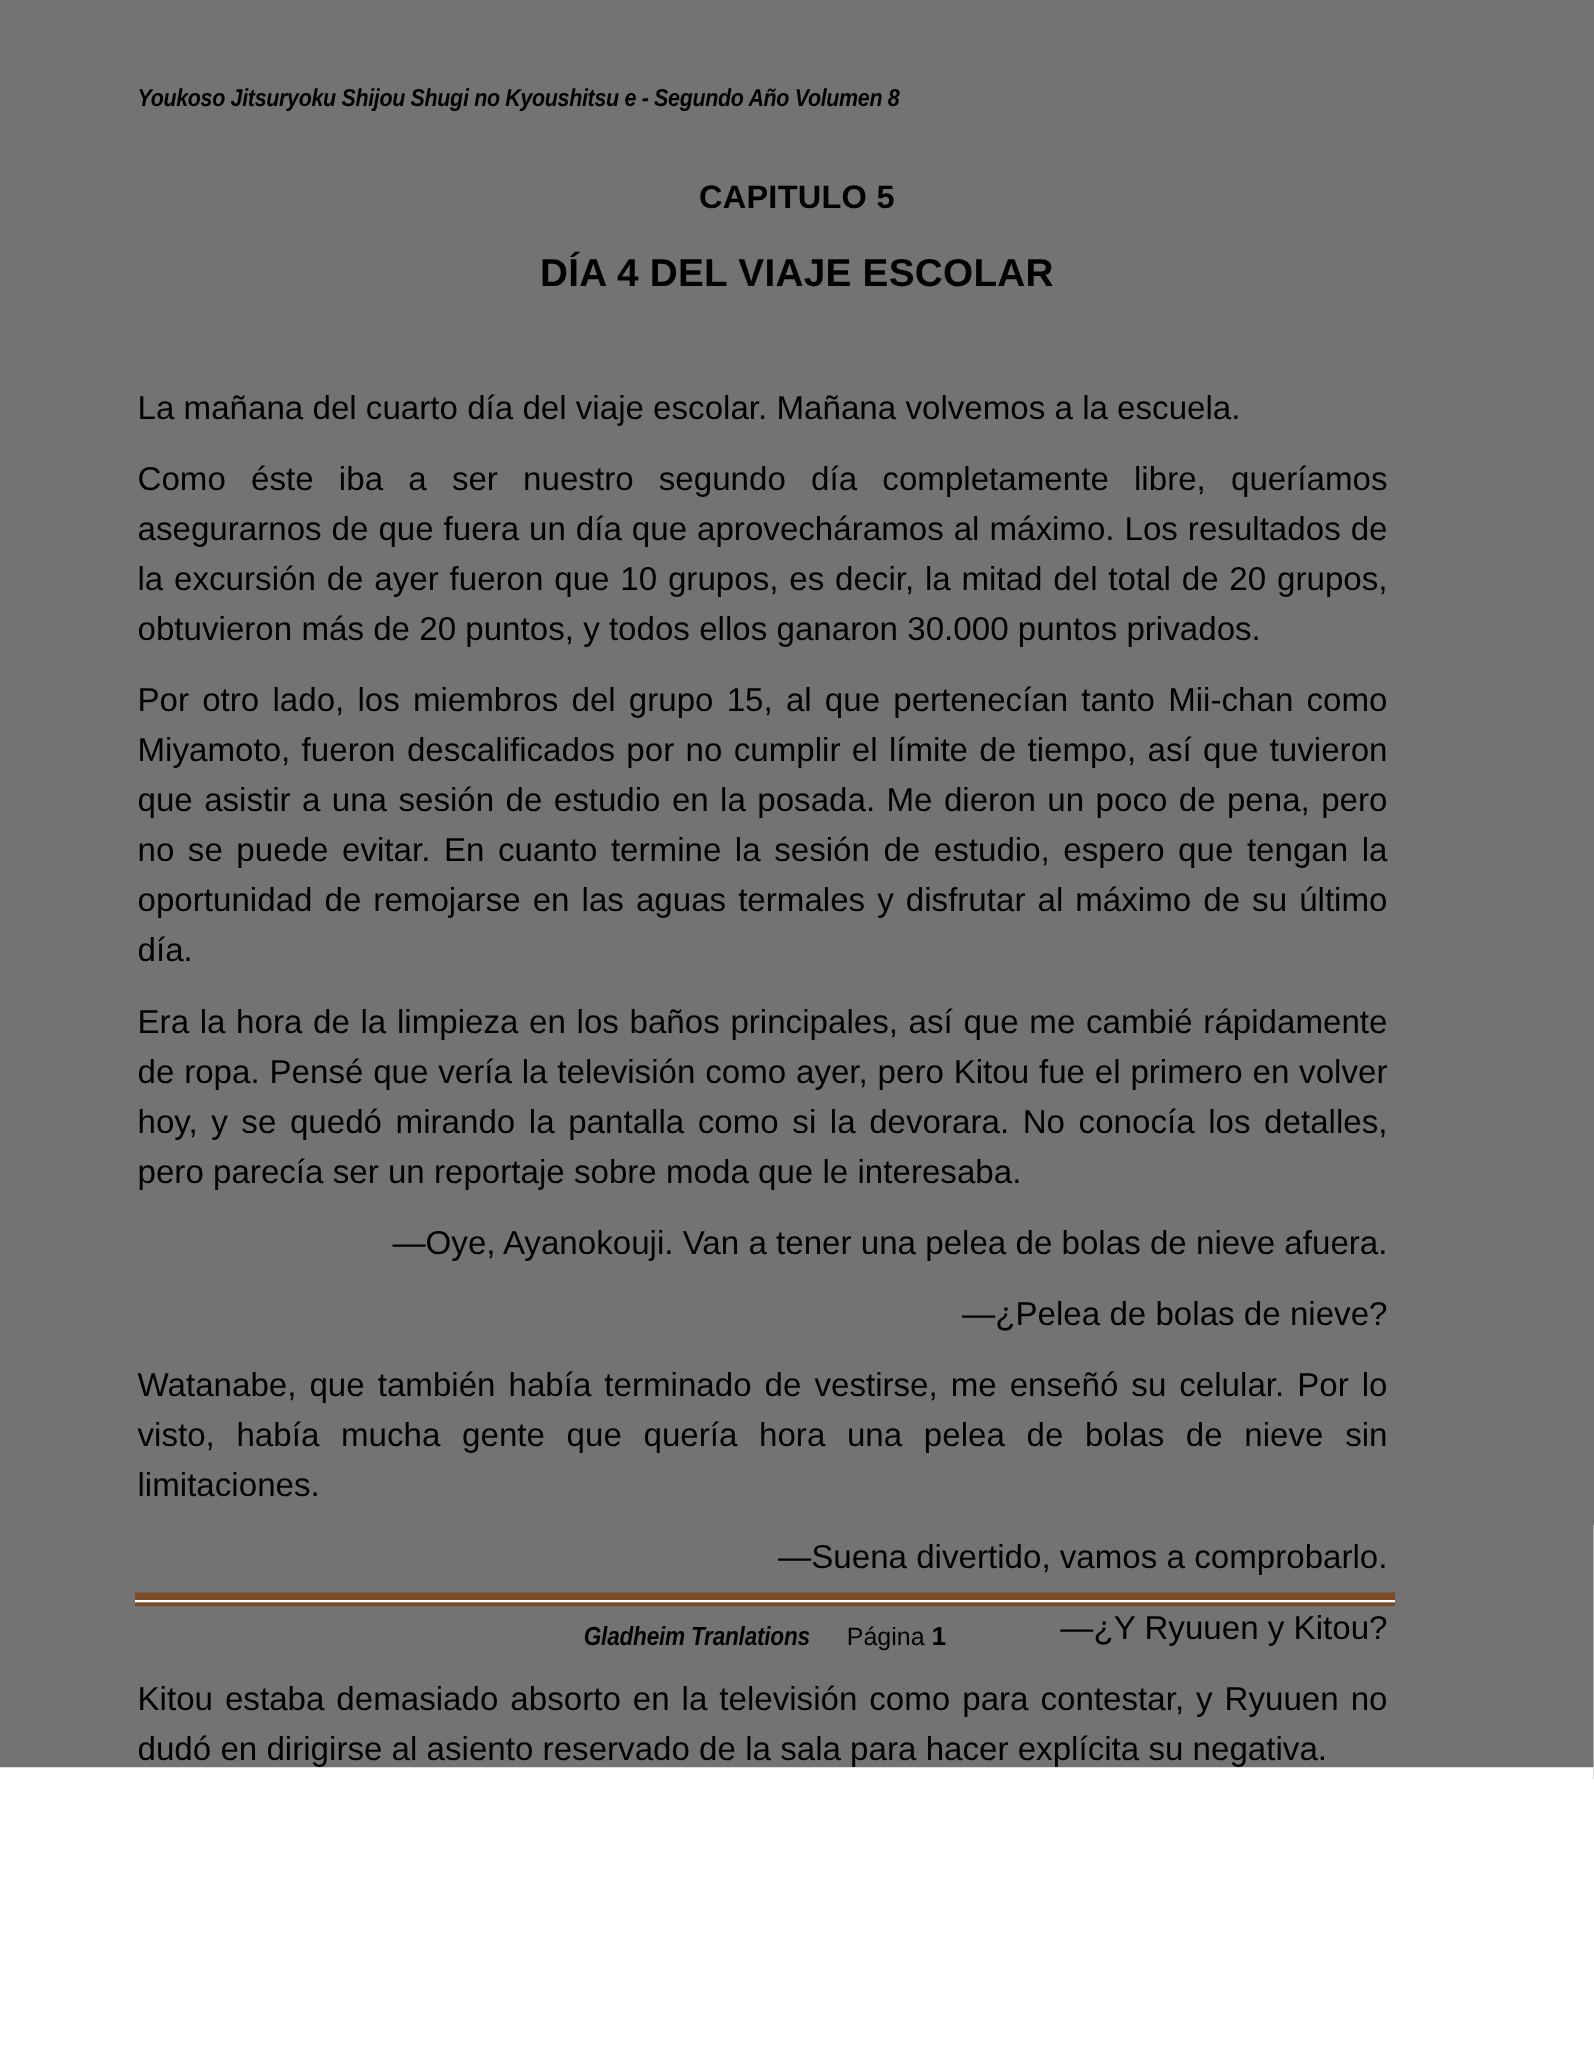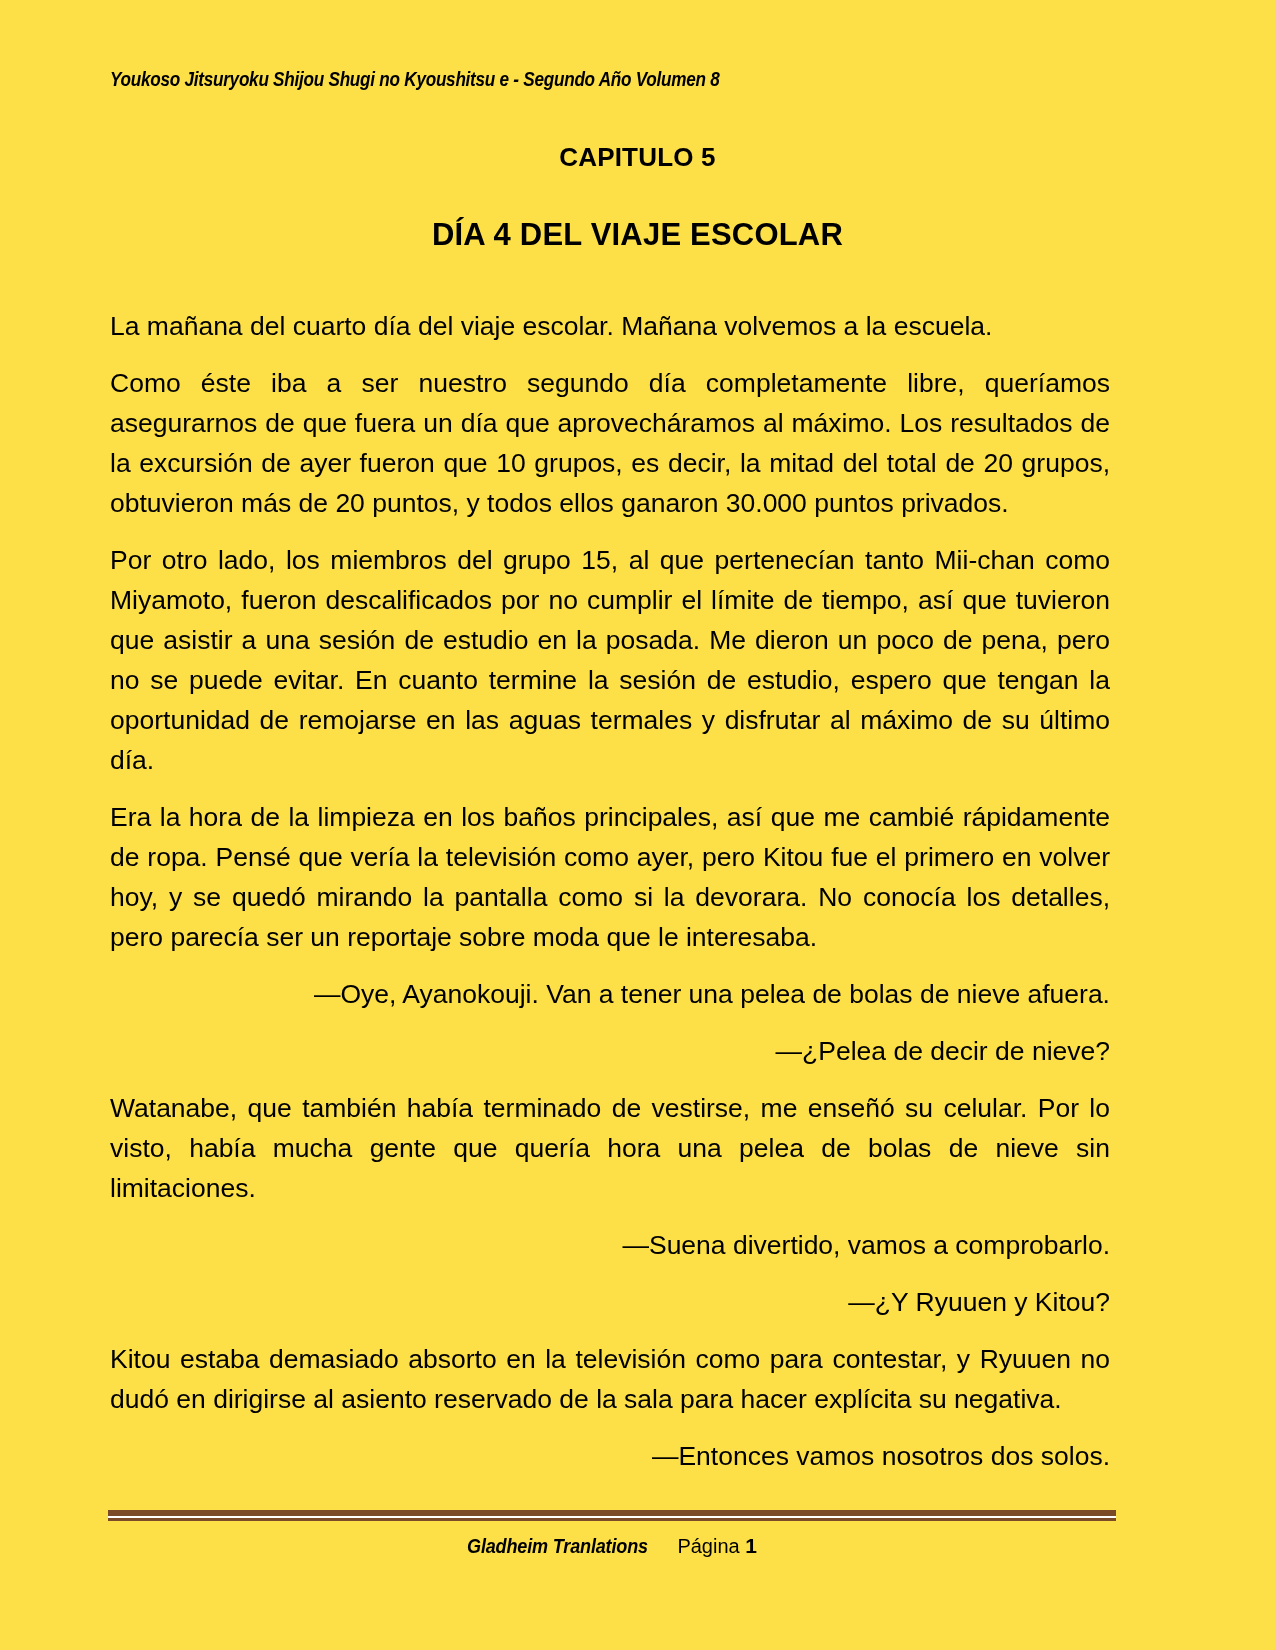--- a/index.html
+++ b/index.html
@@ -3,22 +3,22 @@
 <meta charset="utf-8">
 <style>
   html, body {
     margin: 0;
     padding: 0;
     background: #ffffff;
   }
   .page {
     position: relative;
     width: 1275px;
-    height: 1650px;
-    background: #fde047;
+    height: 1414px;
+    background: #737373;
     overflow: hidden;
     font-family: "Liberation Sans Narrow", "Liberation Sans", sans-serif;
     color: #000000;
     box-sizing: border-box;
   }
 
   
   .doc-header {
     position: absolute;
     left: 110px;
@@ -46,21 +46,21 @@
   }
   .title-1 {
     font-size: 26px;
     line-height: 46px;
     letter-spacing: 0.2px;
   }
   .title-2 {
     font-size: 31px;
     line-height: 46px;
     letter-spacing: 0.2px;
-    margin-top: 32px;
+    margin-top: 16px;
   }
 
   
   .body-block {
     position: absolute;
     left: 110px;
     top: 306px;
     width: 1000px;
   }
   p.para {
@@ -144,21 +144,21 @@
     <div class="title-1">CAPITULO 5</div>
     <div class="title-2">DÍA 4 DEL VIAJE ESCOLAR</div>
   </div>
 
   <div class="body-block" id="body-block">
       <p class="para last-left">La mañana del cuarto día del viaje escolar. Mañana volvemos a la escuela.</p>
       <p class="para last-left">Como éste iba a ser nuestro segundo día completamente libre, queríamos asegurarnos de que fuera un día que aprovecháramos al máximo. Los resultados de la excursión de ayer fueron que 10 grupos, es decir, la mitad del total de 20 grupos, obtuvieron más de 20 puntos, y todos ellos ganaron 30.000 puntos privados.</p>
       <p class="para last-left">Por otro lado, los miembros del grupo 15, al que pertenecían tanto Mii-chan como Miyamoto, fueron descalificados por no cumplir el límite de tiempo, así que tuvieron que asistir a una sesión de estudio en la posada. Me dieron un poco de pena, pero no se puede evitar. En cuanto termine la sesión de estudio, espero que tengan la oportunidad de remojarse en las aguas termales y disfrutar al máximo de su último día.</p>
       <p class="para last-left">Era la hora de la limpieza en los baños principales, así que me cambié rápidamente de ropa. Pensé que vería la televisión como ayer, pero Kitou fue el primero en volver hoy, y se quedó mirando la pantalla como si la devorara. No conocía los detalles, pero parecía ser un reportaje sobre moda que le interesaba.</p>
       <p class="dialogue">—Oye, Ayanokouji. Van a tener una pelea de bolas de nieve afuera.</p>
-      <p class="dialogue">—¿Pelea de decir de nieve?</p>
+      <p class="dialogue">—¿Pelea de bolas de nieve?</p>
       <p class="para last-left">Watanabe, que también había terminado de vestirse, me enseñó su celular. Por lo visto, había mucha gente que quería hora una pelea de bolas de nieve sin limitaciones.</p>
       <p class="dialogue">—Suena divertido, vamos a comprobarlo.</p>
       <p class="dialogue">—¿Y Ryuuen y Kitou?</p>
       <p class="para last-left">Kitou estaba demasiado absorto en la televisión como para contestar, y Ryuuen no dudó en dirigirse al asiento reservado de la sala para hacer explícita su negativa.</p>
       <p class="dialogue">—Entonces vamos nosotros dos solos.</p>
     </div>
 
   <div class="footer">
     <div class="footer-rule-thick" style="background: rgb(123, 74, 38);"></div>
     <div class="footer-rule-gap"></div>

